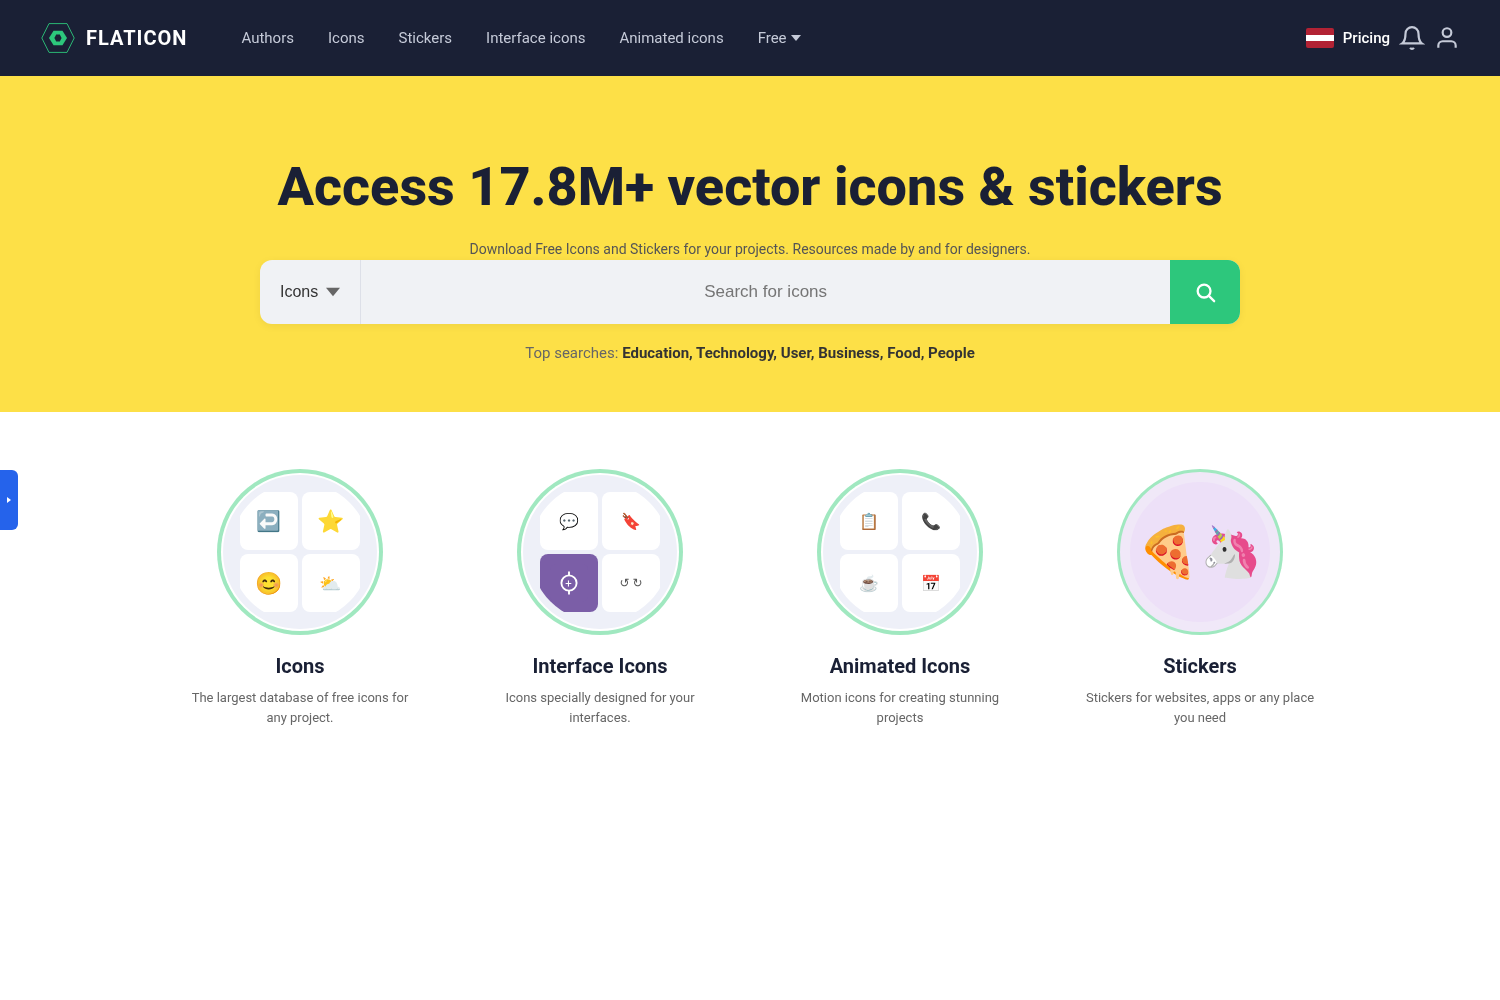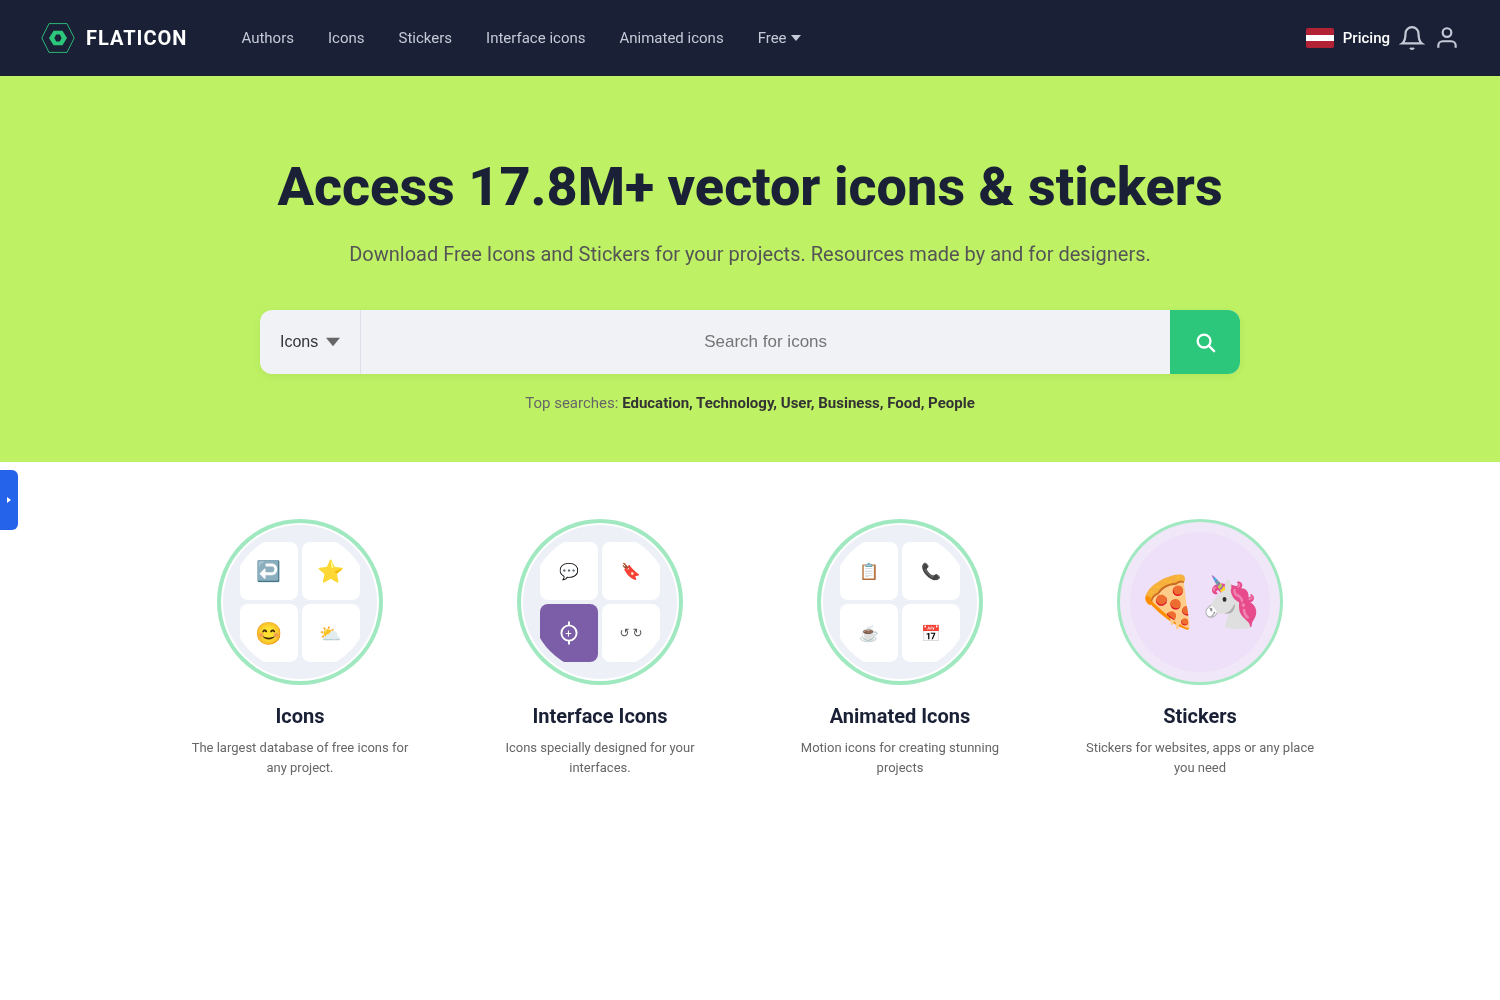--- a/index.html
+++ b/index.html
@@ -73,34 +73,33 @@
       width: 26px;
       height: 26px;
       color: #c5cad8;
       cursor: pointer;
     }
 
     
     .hero {
       text-align: center;
       padding: 80px 40px 50px;
-      background: #bef264;
+      background: #fde047;
     }
     .hero-title {
       font-size: 54px;
       font-weight: 800;
       color: #1a2035;
       line-height: 1.15;
       margin-bottom: 20px;
     }
     .hero-subtitle {
-      font-size: 20px;
+      font-size: 14px;
       color: #555;
       line-height: 1.6;
-      margin-bottom: 40px;
     }
 
     
     .search-bar {
       max-width: 980px;
       margin: 0 auto 20px;
       display: flex;
       background: #f0f2f5;
       border-radius: 12px;
       overflow: visible;

